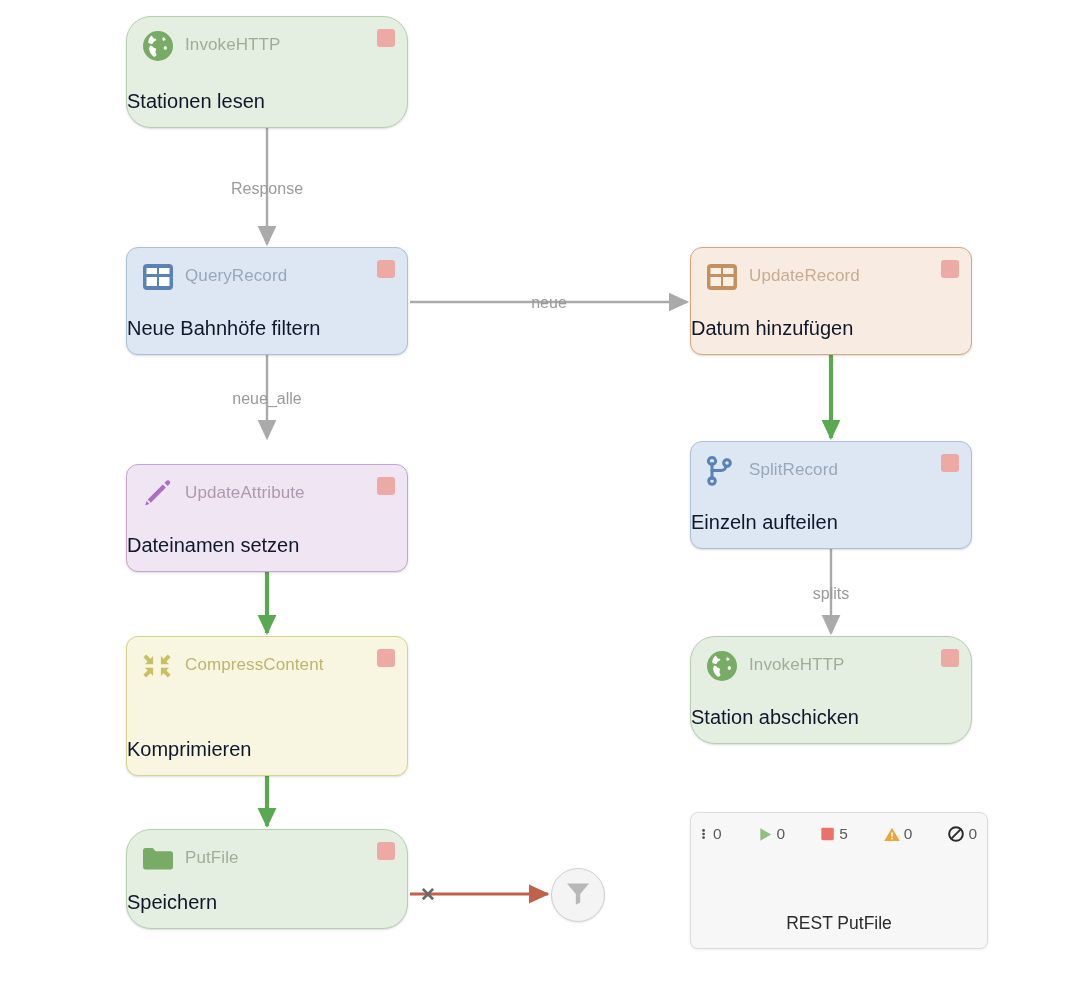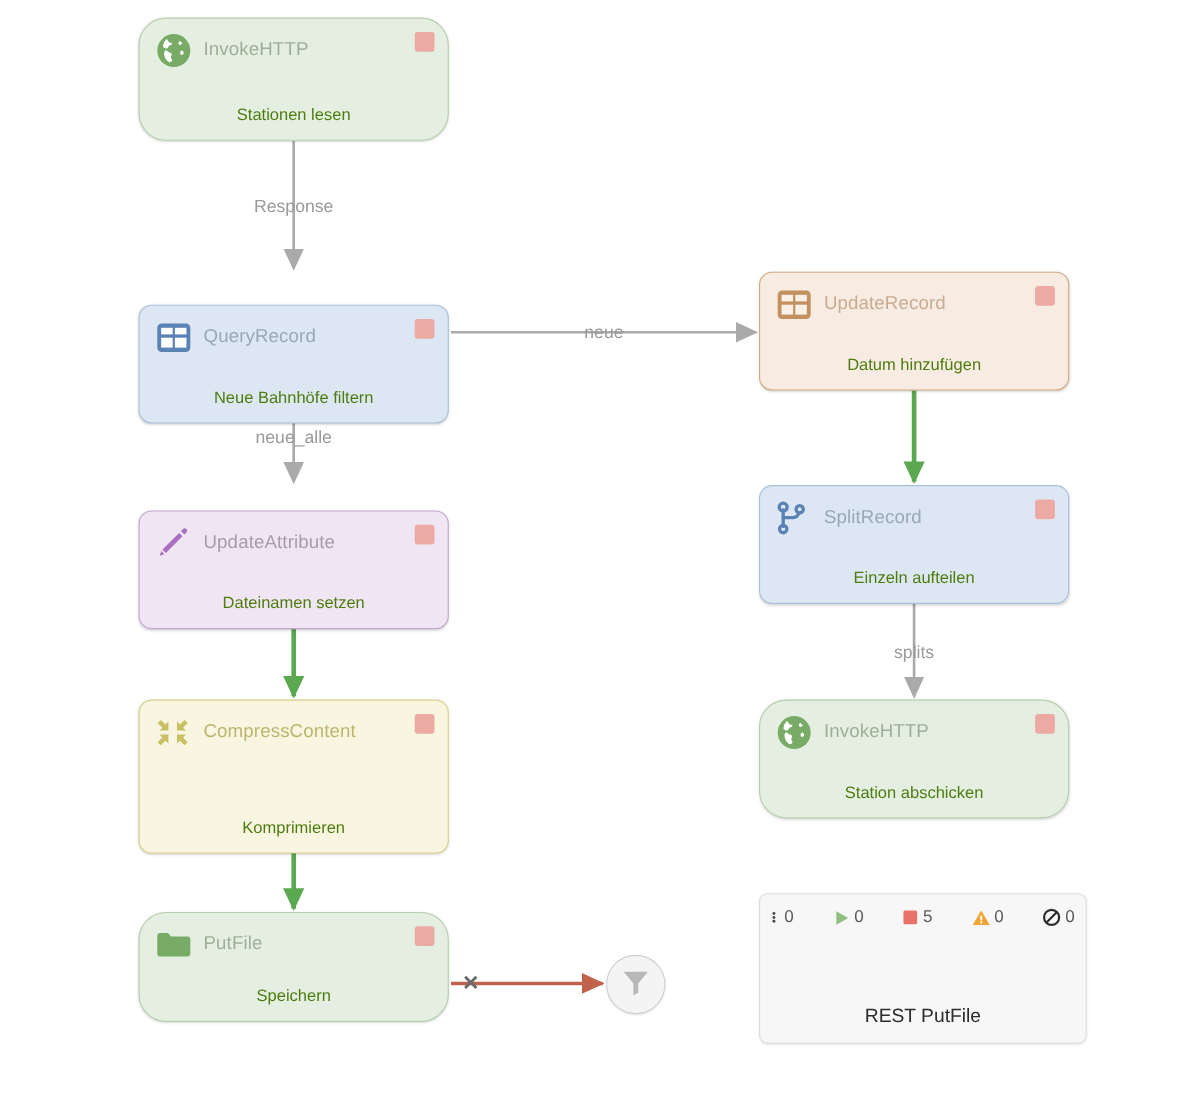--- a/index.html
+++ b/index.html
@@ -47,23 +47,23 @@
     font-size: 17px;
     color: #9aa0a6;
     white-space: nowrap;
     letter-spacing: 0.1px;
   }
   .node .name {
     position: absolute;
     left: 0;
     right: 0;
     bottom: 14px;
-    text-align: center;
-    font-size: 15px;
-    color: #4d7c0f;
+    text-align: left;
+    font-size: 20px;
+    color: #0f172a;
     white-space: nowrap;
   }
   .node .badge {
     position: absolute;
     right: 12px;
     top: 12px;
     width: 18px;
     height: 18px;
     border-radius: 3px;
     background: #eda9a3;
@@ -199,21 +199,21 @@
         <path d="M9.3 16.6c1.2-.2 2 .9 2.9 1.6.9.7 2.4.5 2.8 1.7.4 1.2-.7 2-.6 3.2.1 1.2 1.3 2 1 3.2-.3 1.2-1.6.9-2.3 1.6-2.6-1.5-4.4-4.1-4.8-7.1-.2-1.4-.2-2.8 1-4.2z" fill="#ffffff"></path>
         <path d="M22.6 8.2c1.1.8 1.9 1.5 2.2 2.6-1 .3-1.5 1.2-2.4 1-.9-.2-1.3-1.3-1-2.2.2-.7.6-1.1 1.2-1.4z" fill="#ffffff"></path>
         <path d="M24.6 17c1 .6 1.6 1.6 1.3 2.7-.3 1-1.3 1.3-2.2 1-.9-.3-1.1-1.4-.9-2.3.2-.8.9-1.3 1.8-1.4z" fill="#ffffff"></path>
       </svg>
     </span>
     <span class="type">InvokeHTTP</span>
     <span class="badge"></span>
     <span class="name">Stationen lesen</span>
   </div>
 
-  <div class="node blue" style="left:126px; top:247px; width:282px; height:108px;margin-top:30px;">
+  <div class="node blue" style="left:126px; top:247px; width:282px; height:108px;">
     <span class="icon">
       <svg viewBox="0 0 34 34" width="34" height="34">
         <rect x="2" y="4" width="30" height="26" rx="4" fill="#5a82b5"></rect>
         <rect x="5.5" y="8" width="10.5" height="6" fill="#ffffff"></rect>
         <rect x="18" y="8" width="10.5" height="6" fill="#ffffff"></rect>
         <rect x="5.5" y="17" width="10.5" height="9" fill="#ffffff"></rect>
         <rect x="18" y="17" width="10.5" height="9" fill="#ffffff"></rect>
       </svg>
     </span>
     <span class="type">QueryRecord</span>

